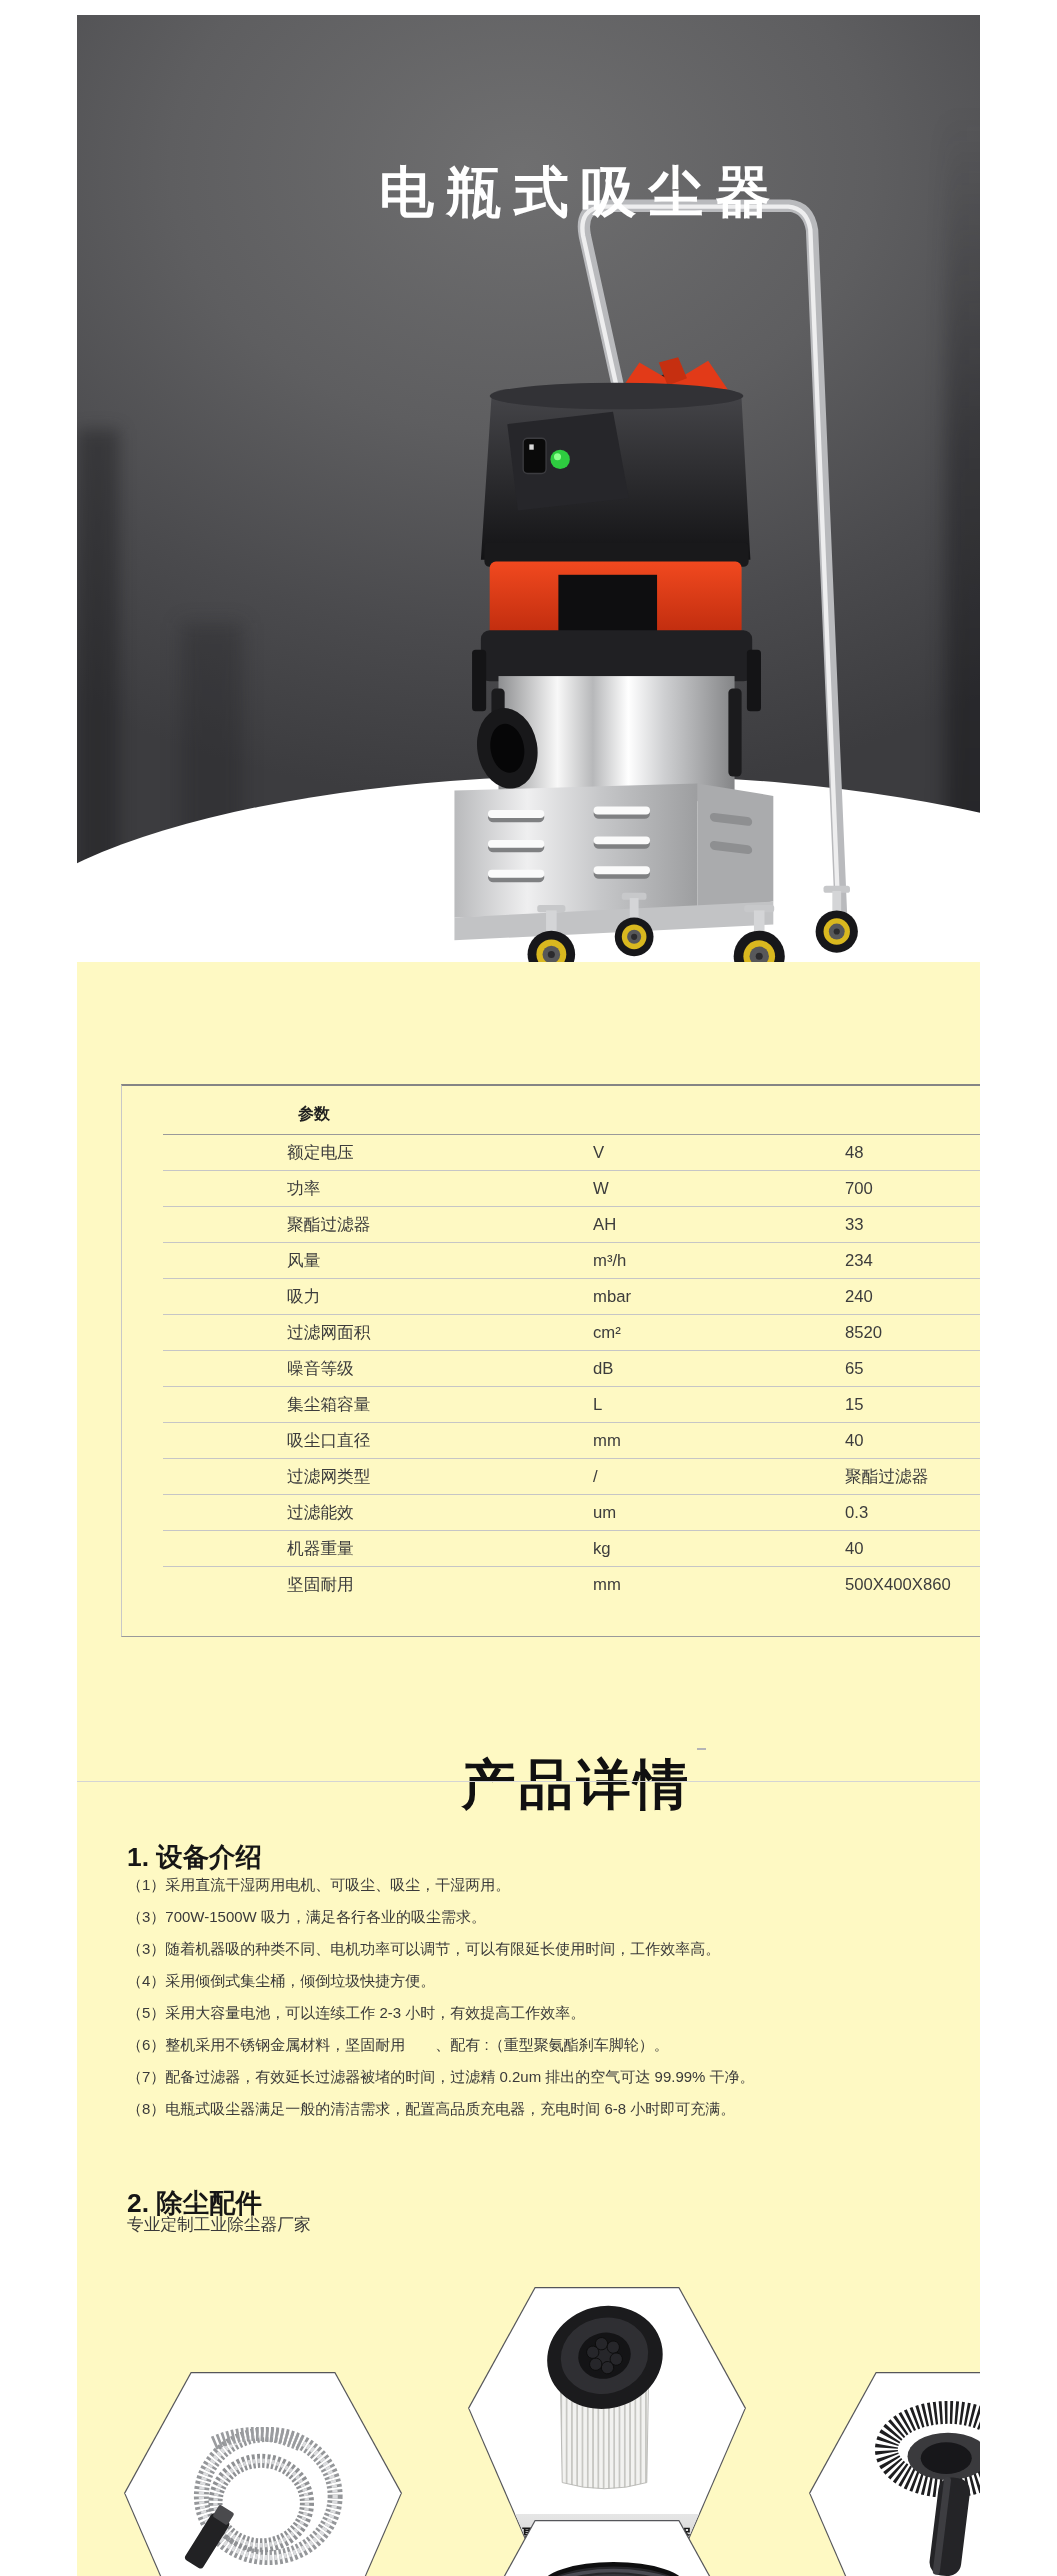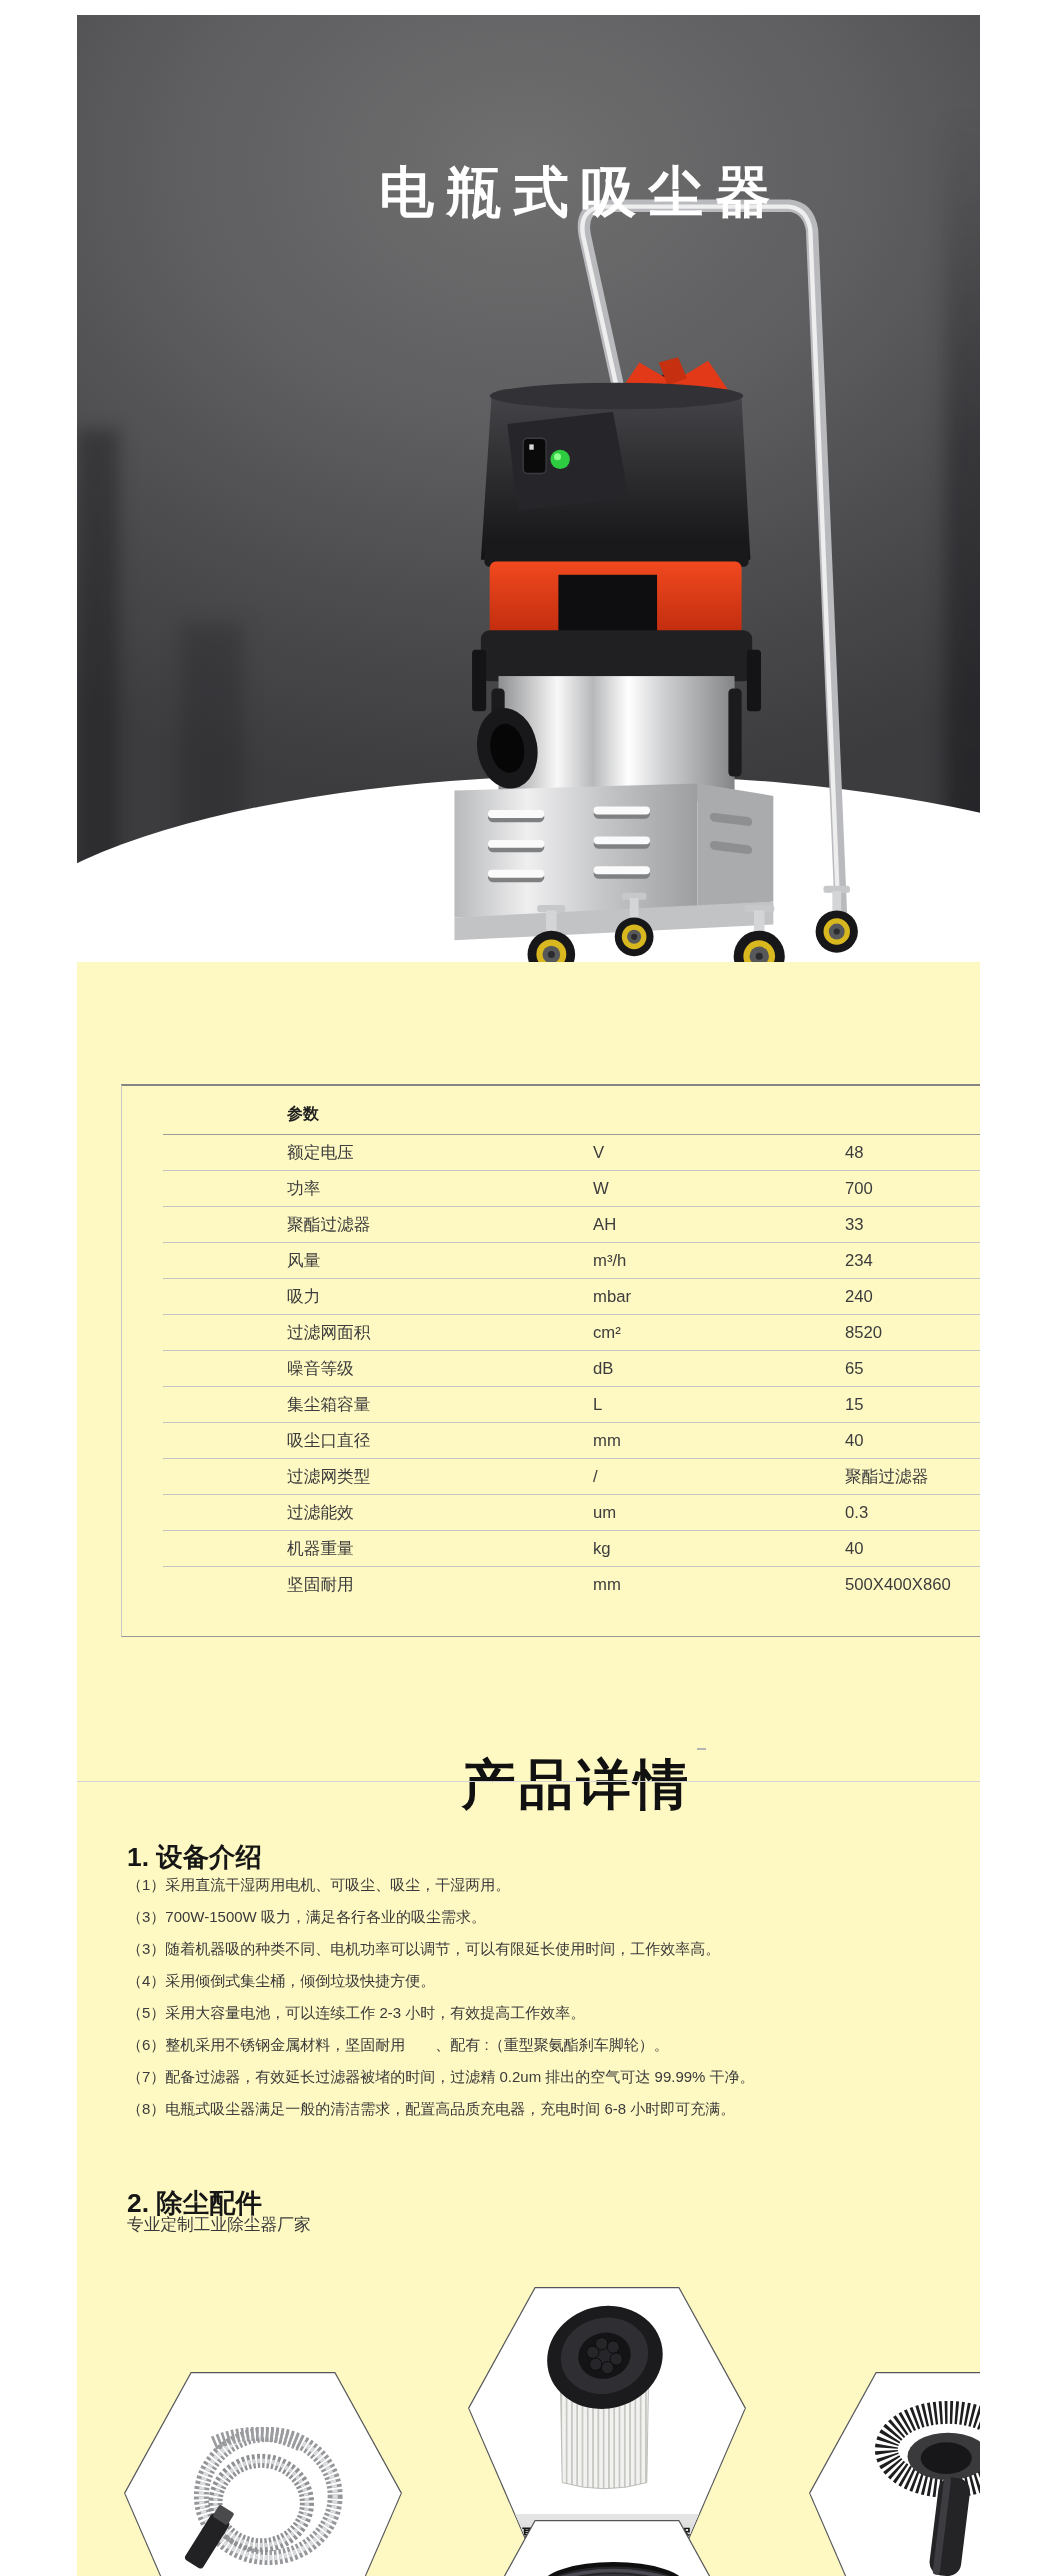--- a/index.html
+++ b/index.html
@@ -15,21 +15,21 @@
   .s3{left:0;top:414px;width:42px;height:449px;background:rgba(22,22,26,.4);filter:blur(8px);}
   .s4{left:104px;top:608px;width:62px;height:264px;background:rgba(30,30,34,.28);filter:blur(9.7px);}
   .hero-title{position:absolute;left:0;top:141px;width:1008px;text-align:center;
         font-size:55px;font-weight:bold;color:#ffffff;letter-spacing:12.3px;}
   .hero-curve{position:absolute;left:-97px;top:760px;width:1251px;height:379px;background:#ffffff;border-radius:50%;}
   .product{position:absolute;left:326px;top:159px;width:494px;height:828px;}
 
   
   .spec{position:absolute;left:44px;top:1069px;width:969px;height:553px;box-sizing:border-box;
         border-top:2.6px solid #858585;border-left:0.9px solid #c8c8c8;border-right:0.9px solid #c8c8c8;border-bottom:1.8px solid #9a9a9a;}
-  .spec-head{position:absolute;left:165px;top:17.6px;font-size:16px;font-weight:bold;color:#1f1f1f;}
+  .spec-head{position:absolute;left:176px;top:17.6px;font-size:16px;font-weight:bold;color:#1f1f1f;}
   .spec-head-rule{position:absolute;left:41px;right:33px;top:48px;height:0.9px;background:#9a9a9a;}
   .spec-rows{position:absolute;left:0;right:0;top:49px;}
   .srow{position:relative;height:36px;}
   .srow .sep{position:absolute;left:41px;right:33px;bottom:0;height:0.9px;background:#c6c6c6;}
   .srow:last-child .sep{display:none;}
   .c1,.c2,.c3{position:absolute;top:0;line-height:36px;font-size:16.7px;color:#3c3c3c;white-space:nowrap;}
   .c1{left:165px;} .c2{left:471px;} .c3{left:723px;}
 
   
   .details-title{position:absolute;left:0;top:1698px;width:999px;text-align:center;

